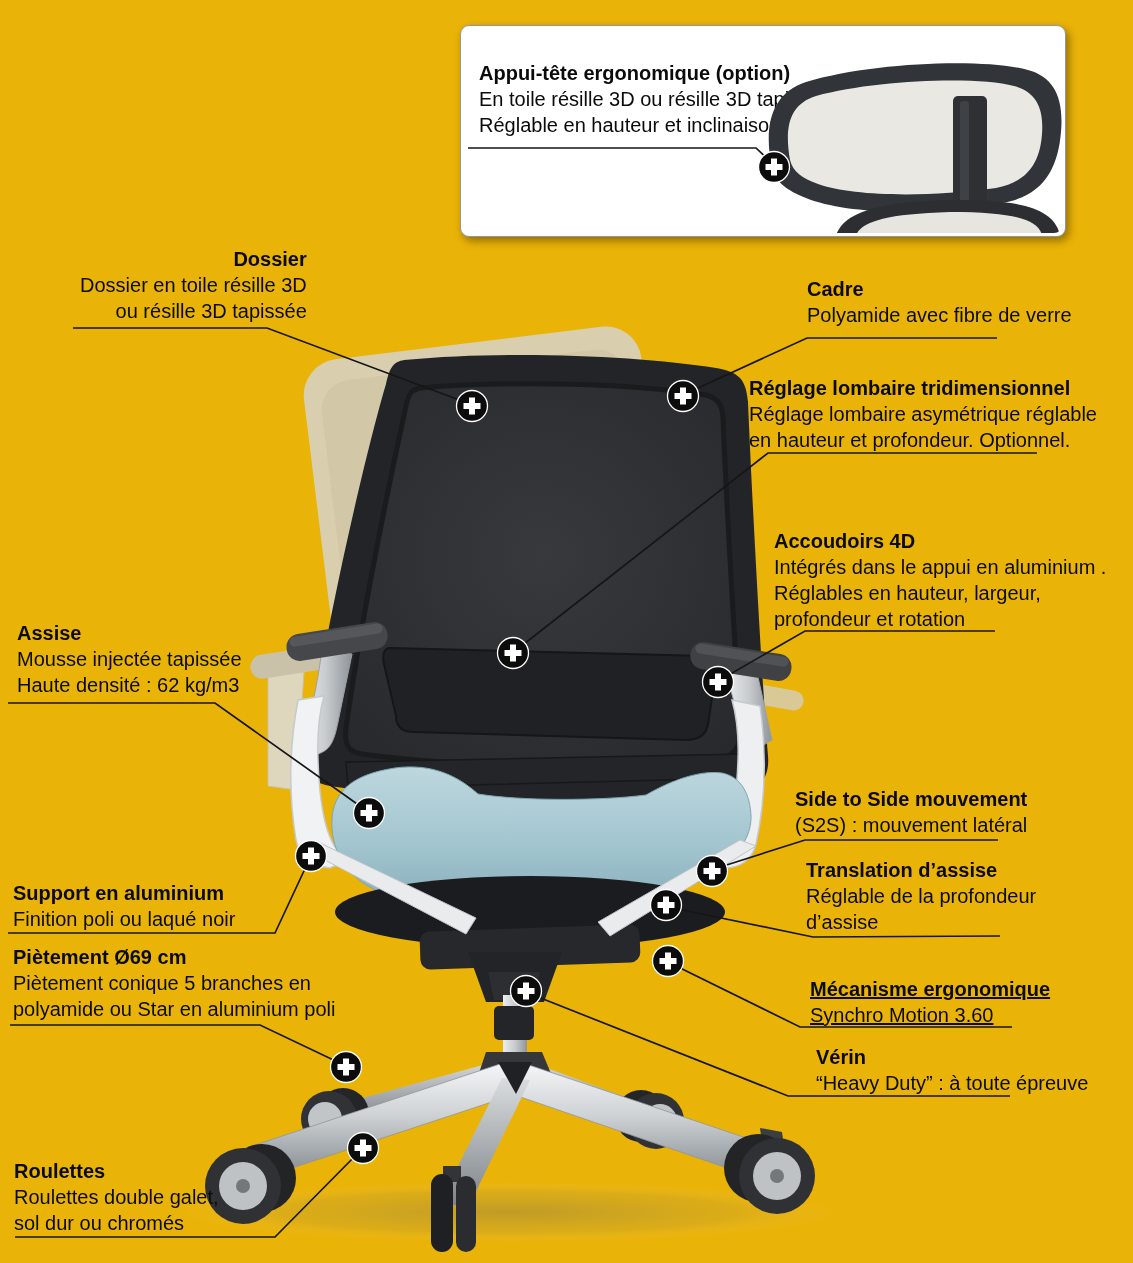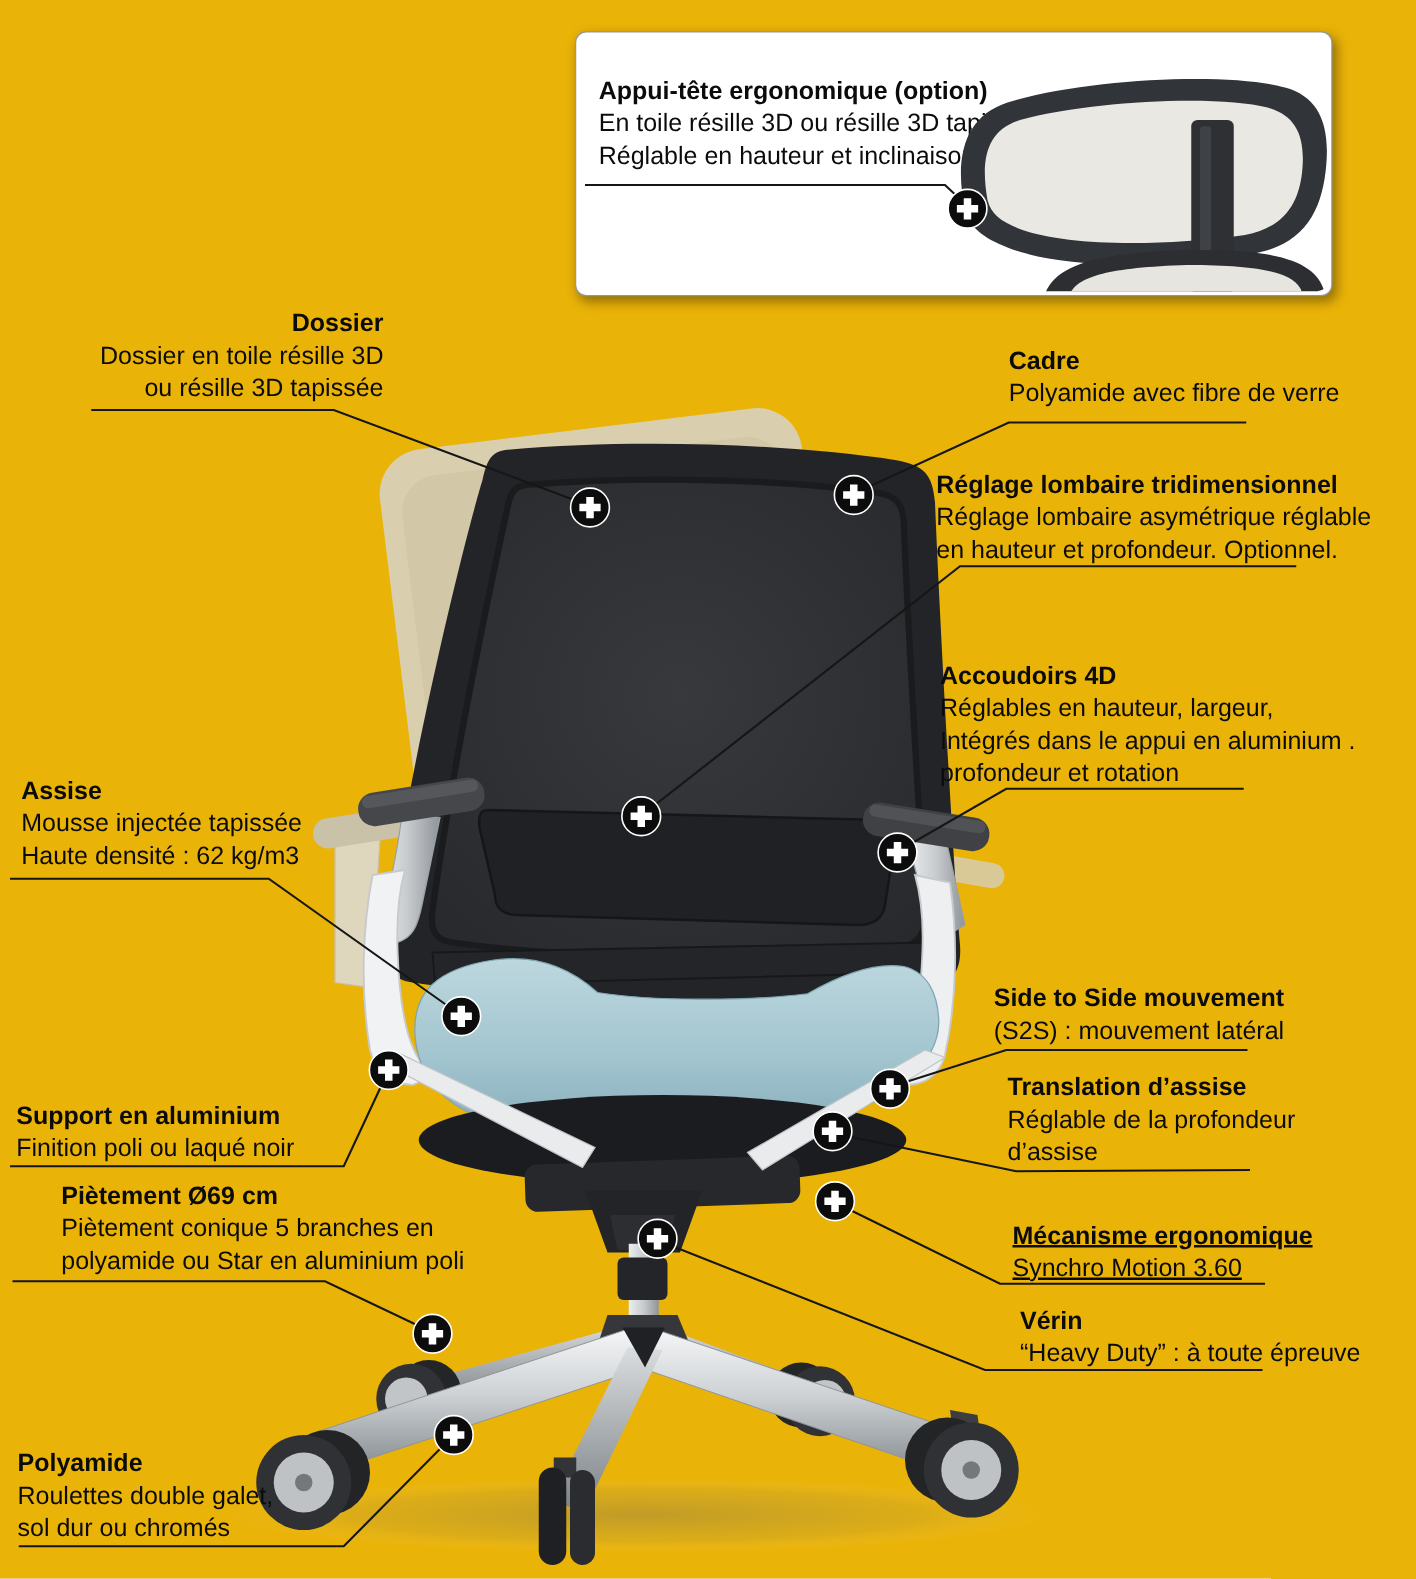--- a/index.html
+++ b/index.html
@@ -255,24 +255,24 @@
     <div class="lt">Réglage lombaire tridimensionnel</div>
     <div>Réglage lombaire asymétrique réglable</div>
     <div>en hauteur et profondeur. Optionnel.</div>
   </div>
 
   <div class="label" style="left:807px;top:276px;">
     <div class="lt">Cadre</div>
     <div>Polyamide avec fibre de verre</div>
   </div>
 
-  <div class="label" style="left:752px;top:528px;">
+  <div class="label" style="left:774px;top:528px;">
     <div class="lt">Accoudoirs 4D</div>
+    <div>Intégrés dans le appui en aluminium .</div>
     <div>Réglables en hauteur, largeur,</div>
-    <div>Intégrés dans le appui en aluminium .</div>
     <div>profondeur et rotation</div>
   </div>
 
   <div class="label" style="left:17px;top:620px;">
     <div class="lt">Assise</div>
     <div>Mousse injectée tapissée</div>
     <div>Haute densité : 62 kg/m3</div>
   </div>
 
   <div class="label" style="left:795px;top:786px;">
@@ -284,35 +284,35 @@
     <div class="lt">Translation d’assise</div>
     <div>Réglable de la profondeur</div>
     <div>d’assise</div>
   </div>
 
   <div class="label" style="left:13px;top:880px;">
     <div class="lt">Support en aluminium</div>
     <div>Finition poli ou laqué noir</div>
   </div>
 
-  <div class="label" style="left:13px;top:944px;margin-left:36px;">
+  <div class="label" style="left:13px;top:944px;">
     <div class="lt">Piètement Ø69 cm</div>
     <div>Piètement conique 5 branches en</div>
     <div>polyamide ou Star en aluminium poli</div>
   </div>
 
   <div class="label" style="left:810px;top:976px;text-decoration:underline;">
     <div class="lt">Mécanisme ergonomique</div>
     <div>Synchro Motion 3.60</div>
   </div>
 
   <div class="label" style="left:816px;top:1044px;">
     <div class="lt">Vérin</div>
     <div>“Heavy Duty” : à toute épreuve</div>
   </div>
 
   <div class="label" style="left:14px;top:1158px;">
-    <div class="lt">Polyamide</div>
+    <div class="lt">Roulettes</div>
     <div>Roulettes double galet,</div>
     <div>sol dur ou chromés</div>
   </div>
 
 </div>
 
 </body></html>

